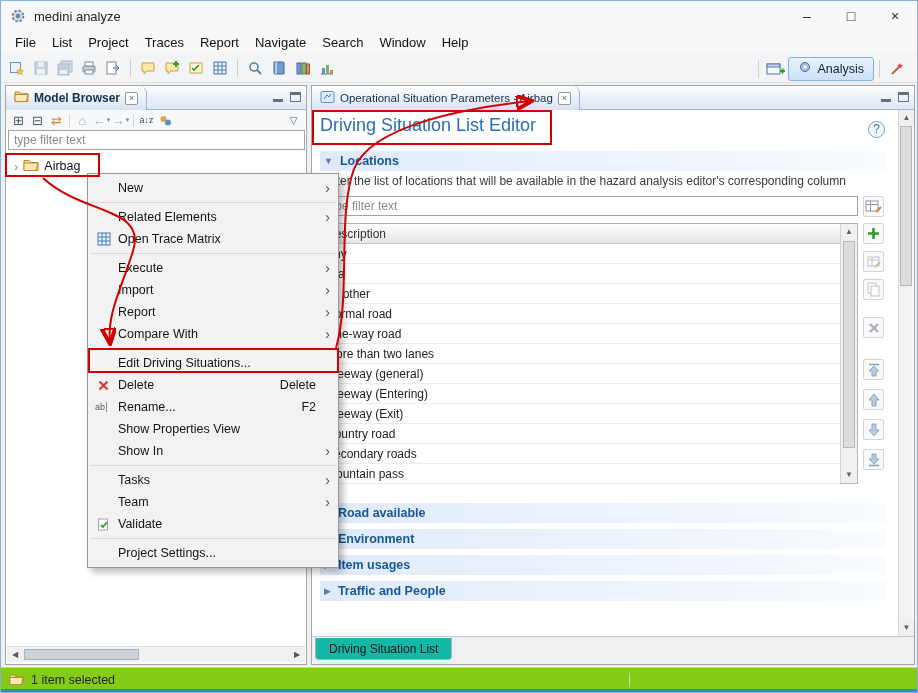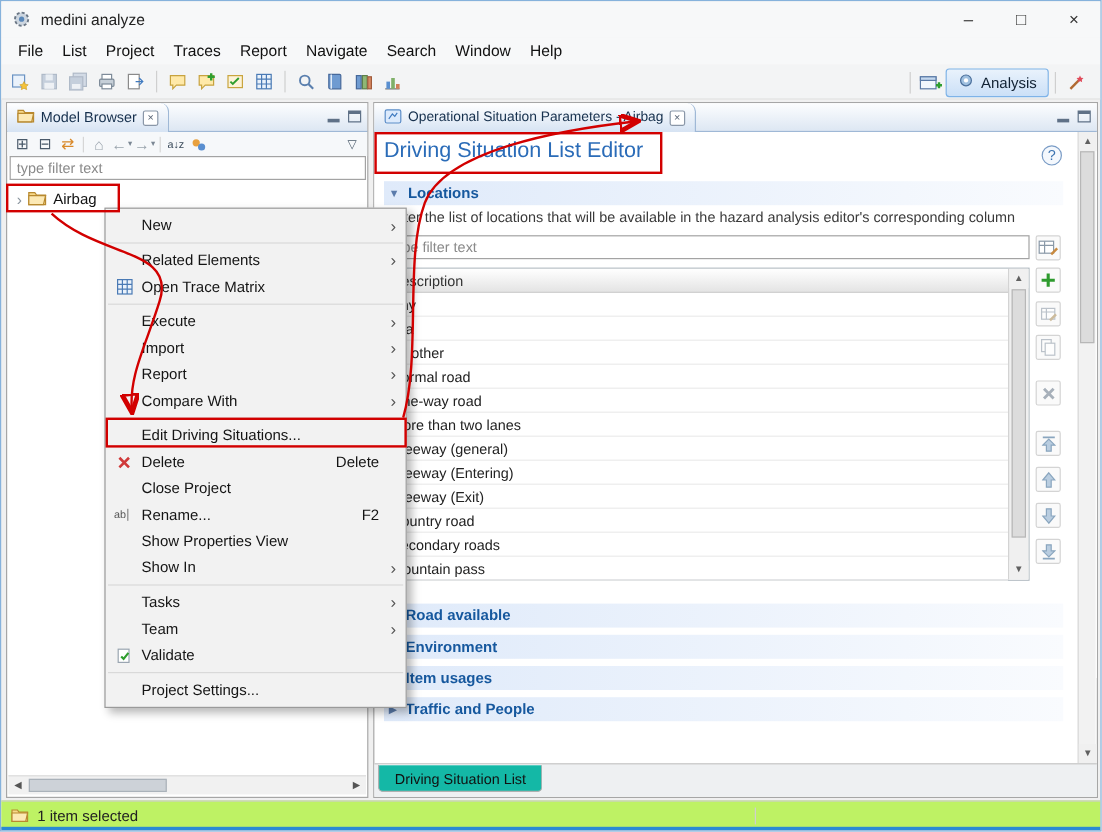--- a/index.html
+++ b/index.html
@@ -22,21 +22,21 @@
   .toolbar{position:absolute;left:0;top:53px;width:100%;height:29px;background:#f3f4f5;border-bottom:1px solid #e2e2e2;display:flex;align-items:center;padding:0 4px}
   .tbtn{width:24px;height:24px;display:flex;align-items:center;justify-content:center;border-radius:3px}
   .tsep{width:1px;height:18px;background:#cfcfcf;margin:0 5px}
   .tright{position:absolute;right:8px;top:2px;height:25px;display:flex;align-items:center}
   .persp{display:flex;align-items:center;gap:5px;height:24px;padding:0 9px;border:1px solid #7eb3e8;border-radius:3px;background:linear-gradient(#e9f2fc,#cbe0f7);font-size:12.5px;color:#123}
 
   
   .panel{position:absolute;background:#fff;border:1px solid #a6a6a6}
   .viewtabs{position:absolute;left:0;top:0;right:0;height:24px;background:linear-gradient(#fcfdfe,#dde7f3);border-bottom:1px solid #9fb8d6}
   .vtab{position:absolute;left:0;top:0;height:24px;display:flex;align-items:center;gap:5px;padding:0 8px;background:linear-gradient(#ffffff,#d6e3f3);border-right:1px solid #9fb8d6;border-top-right-radius:7px}
-  .vtab .lblb{font-weight:normal;font-size:12px;color:#16304d}
+  .vtab .lblb{font-weight:bold;font-size:12px;color:#16304d}
   .vtab .lbln{font-size:11.5px;color:#16304d;white-space:nowrap}
   .closebox{width:13px;height:13px;border:1px solid #8a97a8;border-radius:2px;font-size:9px;line-height:11px;text-align:center;color:#5c6878;background:#fff}
   .panelbtns{position:absolute;right:5px;top:6px;display:flex;gap:7px;align-items:center}
   .icminbar{width:10px;height:3px;background:#5f7187;margin-top:7px}
   .icmax{width:11px;height:10px;border:1px solid #5f7187;border-top-width:3px}
 
   
   .vtoolbar{position:absolute;left:0;top:24px;right:0;height:20px;display:flex;align-items:center;padding:0 3px;background:#f6f8fa}
   .vbtn{min-width:19px;height:18px;display:flex;align-items:center;justify-content:center;font-size:13px;color:#4a5a6a}
   .vsep{width:1px;height:13px;background:#d6d6d6;margin:0 3px}
@@ -71,21 +71,21 @@
   
   .ctx{position:absolute;left:86px;top:172px;width:252px;background:#f2f2f2;border:1px solid #9a9a9a;box-shadow:4px 4px 7px rgba(0,0,0,.28);padding:3px 0;z-index:50}
   .mi{position:relative;height:22px;display:flex;align-items:center;padding:0 8px 0 30px;font-size:12.5px;color:#141414}
   .mi .ic{position:absolute;left:7px;width:17px;height:16px;display:flex;align-items:center;justify-content:center}
   .mi .icab{position:absolute;left:7px;font-size:9px;color:#555;border-right:1px solid #888;padding-right:1px;line-height:10px}
   .mi .sc{margin-left:auto;padding-right:14px}
   .mi .sub{position:absolute;right:8px;color:#555;font-size:14px;line-height:14px}
   .msep{height:1px;background:#d9d9d9;margin:3px 2px}
 
   
-  .statusbar{position:absolute;left:0;top:666px;width:100%;height:24px;background:#bef264;border-top:1px solid #cdcdcd;display:flex;align-items:center;font-size:12.5px;color:#222}
+  .statusbar{position:absolute;left:0;top:666px;width:100%;height:24px;background:#84cc16;border-top:1px solid #cdcdcd;display:flex;align-items:center;font-size:12.5px;color:#222}
   .st-sep{position:absolute;left:628px;top:5px;width:1px;height:14px;background:#cfcfcf}
   .accent{position:absolute;left:0;bottom:0;width:100%;height:3px;background:#2a8ad4}
 
   
   .annot{position:absolute;left:0;top:0;z-index:100;pointer-events:none}
   .annot rect,.annot path{fill:none;stroke:#d20000;stroke-width:2}
 
   .sortaz{font-size:9px;color:#3a4a5a;letter-spacing:0}
   .ddsmall{font-size:7px;color:#7b8794;margin-left:1px}
   .orange{color:#d98a2b}
@@ -493,23 +493,20 @@
     <div class="mi">
         <span class="ic">
           <svg width="11" height="11">
             <path d="M1.5 1.5l8 8M9.5 1.5l-8 8" stroke="#d03a3a" stroke-width="2.2"></path>
           </svg>
         </span>
         <span>Delete</span>
         <span class="sc">Delete</span>
       </div>
     <div class="mi">
-        <span>Close Project</span>
-      </div>
-    <div class="mi">
         <span class="icab">ab</span>
         <span>Rename...</span>
         <span class="sc">F2</span>
       </div>
     <div class="mi">
         <span>Show Properties View</span>
       </div>
     <div class="mi">
         <span>Show In</span>
         <span class="sub">›</span>

